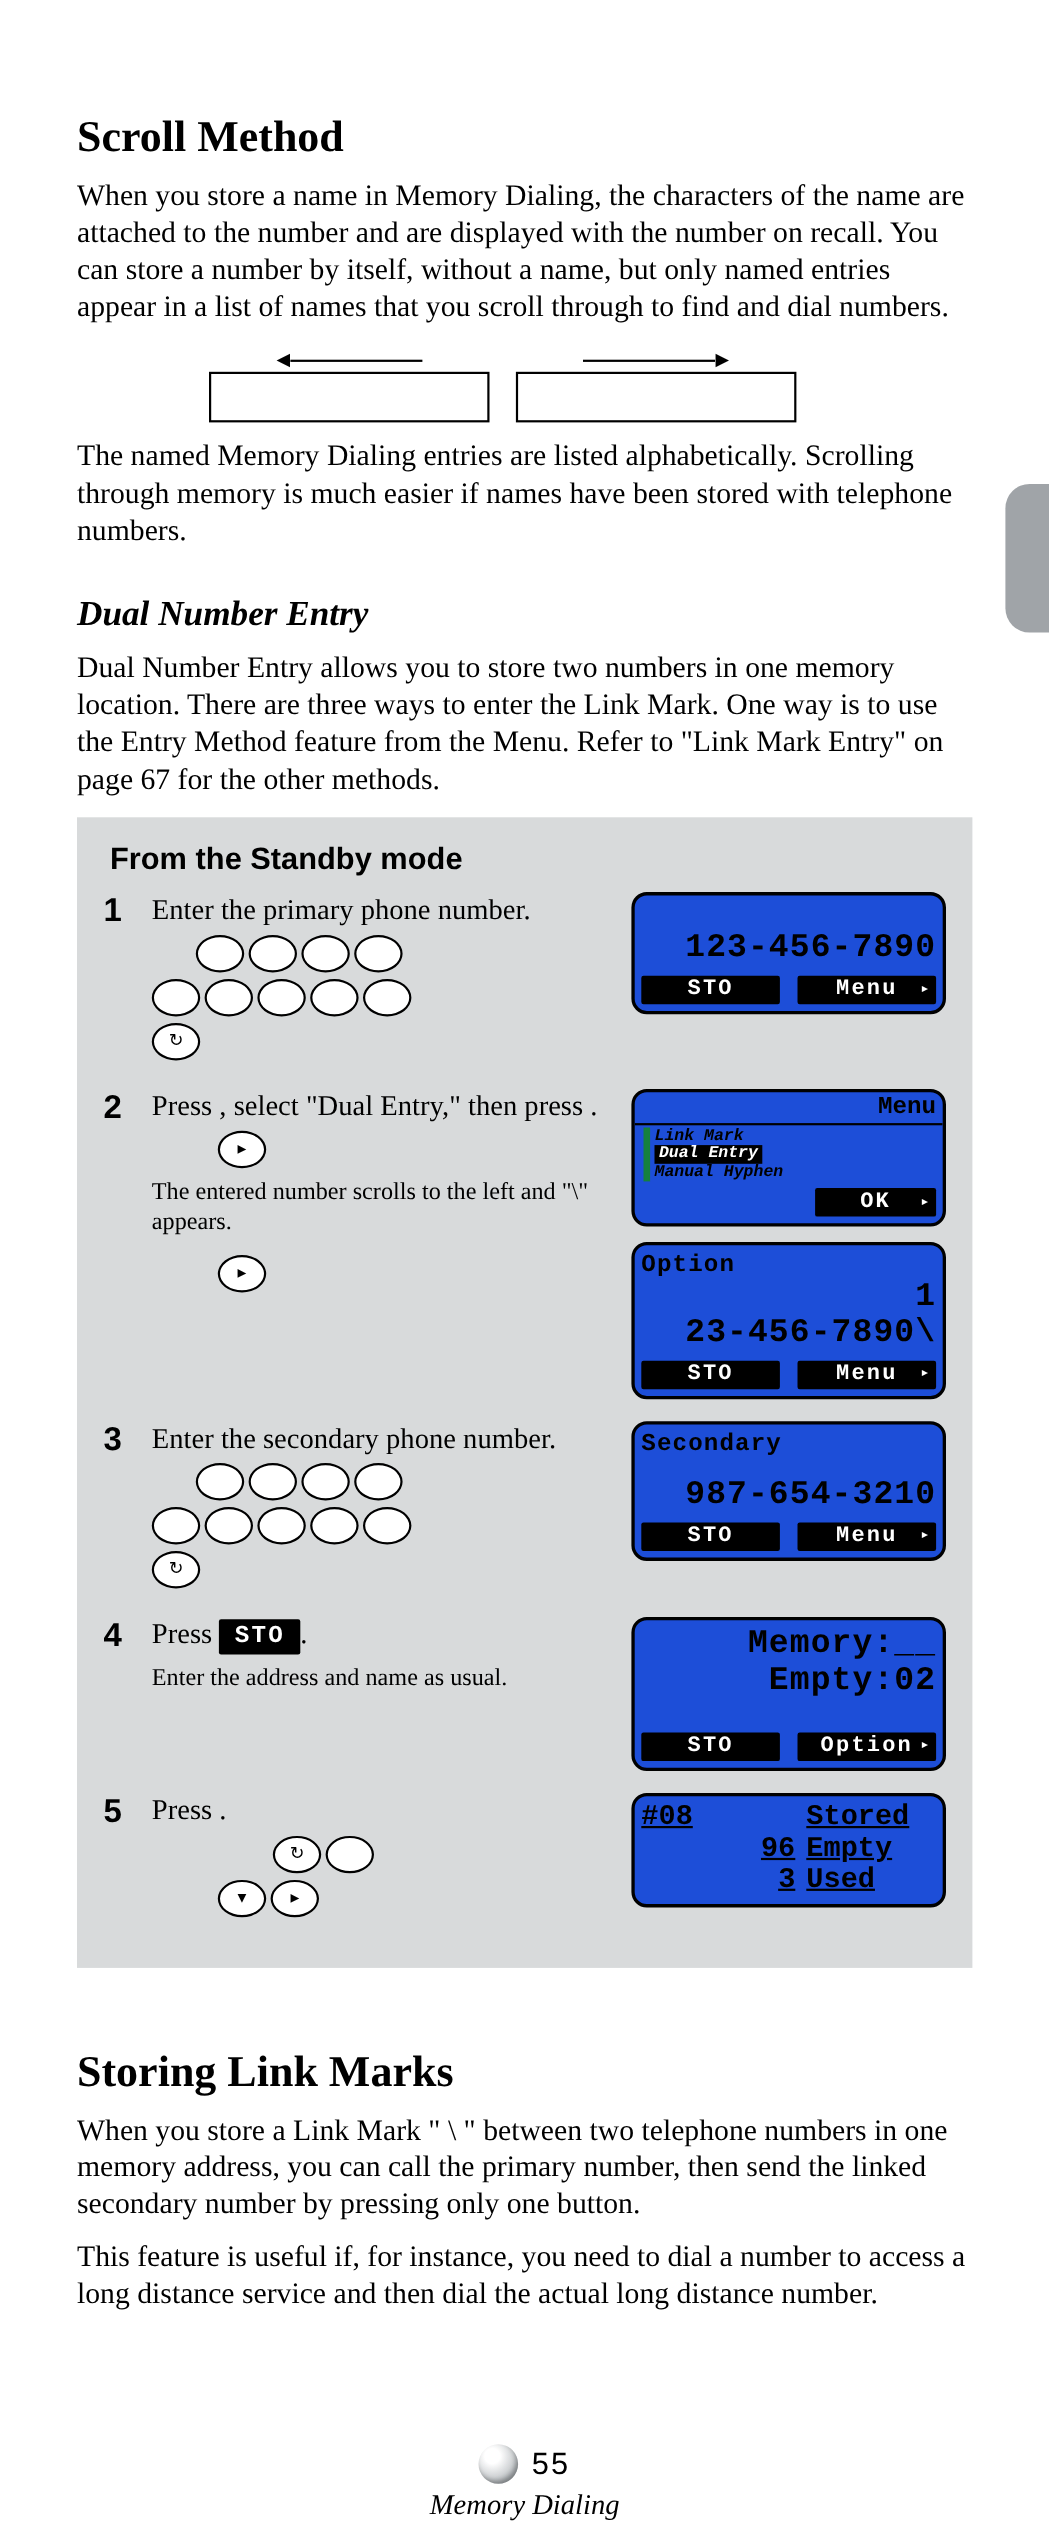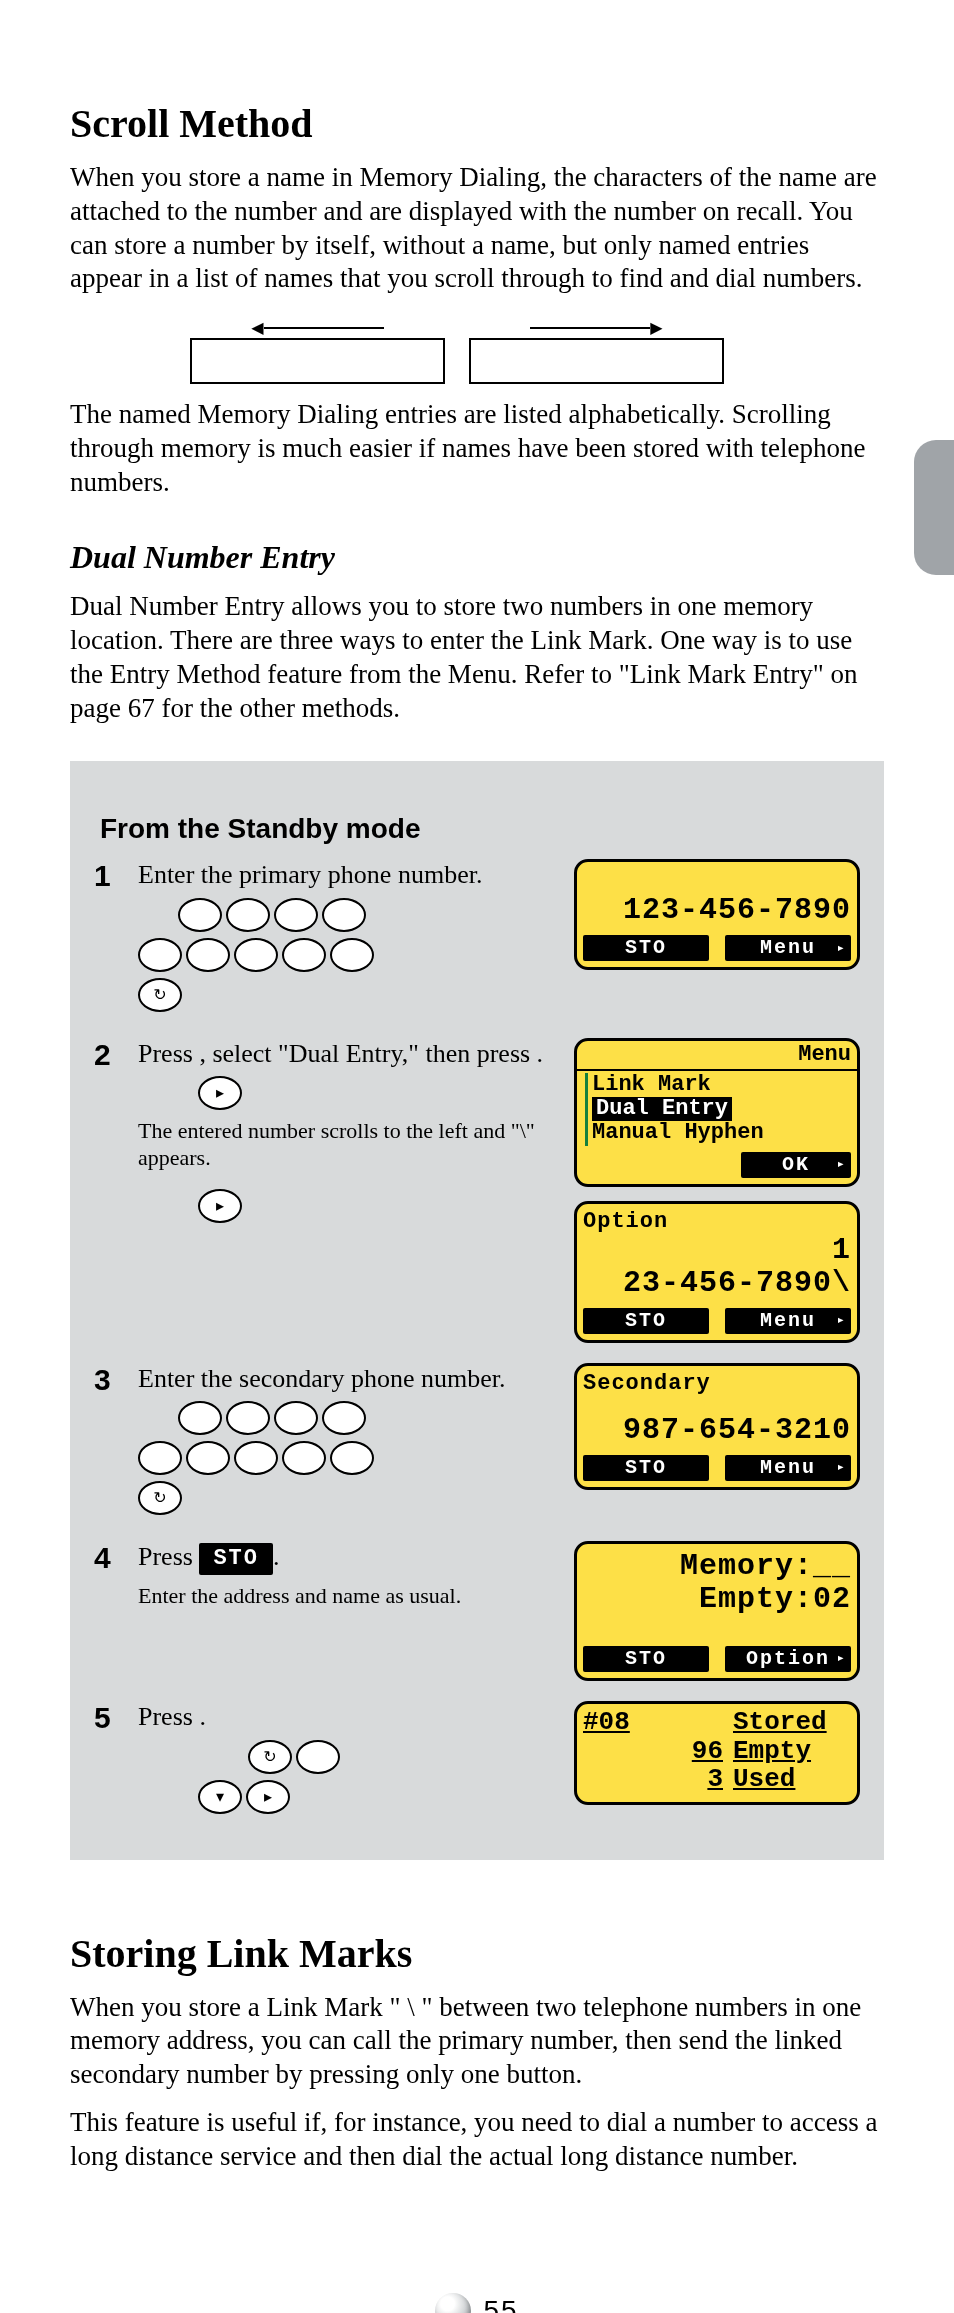--- a/index.html
+++ b/index.html
@@ -66,22 +66,22 @@
   }
   h2.sub {
     font-size: 32px;
     font-weight: bold;
     margin: 40px 0 12px 0;
     font-style: italic;
   }
   
   .panel {
     background: #d8dadb;
-    padding: 52px 24px 40px 24px;
-    margin-top: 36px;
+    padding: 22px 24px 40px 24px;
+    margin-top: 18px;
   }
   .panel-title {
     font-family: Arial, Helvetica, sans-serif;
     font-size: 28px;
     font-weight: bold;
     margin: 0 0 14px 6px;
   }
   .step-grid {
     display: grid;
     grid-template-columns: 34px 1fr 300px;
@@ -128,21 +128,21 @@
     padding: 2px 14px;
     border-radius: 2px;
     letter-spacing: 2px;
     vertical-align: middle;
   }
   
   .lcd {
     width: 286px;
     border: 3px solid #000;
     border-radius: 14px;
-    background: #fde047;
+    background: #1d4ed8;
     font-family: "Courier New", monospace;
     font-weight: bold;
     font-size: 24px;
     line-height: 1.1;
     overflow: hidden;
     margin-left: auto;
   }
   .lcd .body-area {
     padding: 6px 6px 4px 6px;
     min-height: 40px;
@@ -179,24 +179,25 @@
     display: inline-block;
     padding: 0 4px;
   }
   .lcd .menu-hdr {
     text-align: right;
     border-bottom: 2px solid #000;
     padding: 2px 6px;
     font-size: 22px;
   }
   .lcd .bracket {
-    border-left: 3px solid #15803d;
+    border-left: 6px solid #15803d;
     margin: 2px 4px 2px 8px;
     padding-left: 4px;
-    font-size: 22px;
+    font-size: 15px;
+    font-style: italic;
   }
   .cols3 {
     display: grid;
     grid-template-columns: 70px 70px 1fr;
     font-size: 26px;
     padding: 4px 10px 8px 6px;
     text-decoration: underline;
   }
   .cols3 div:nth-child(3n+1){ text-align: left; }
   .cols3 div:nth-child(3n+2){ text-align: right; }

